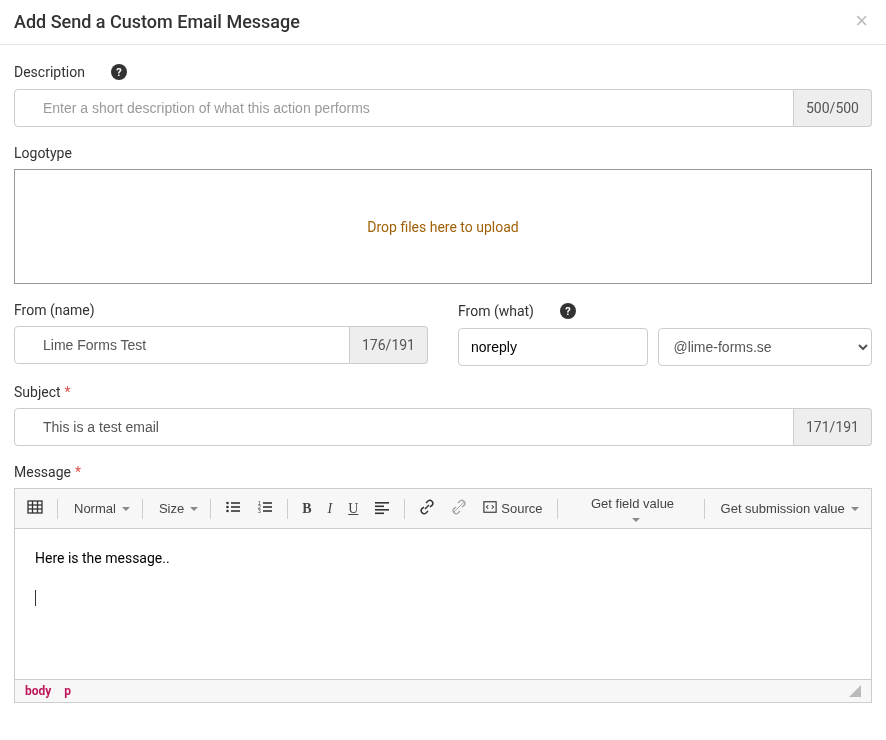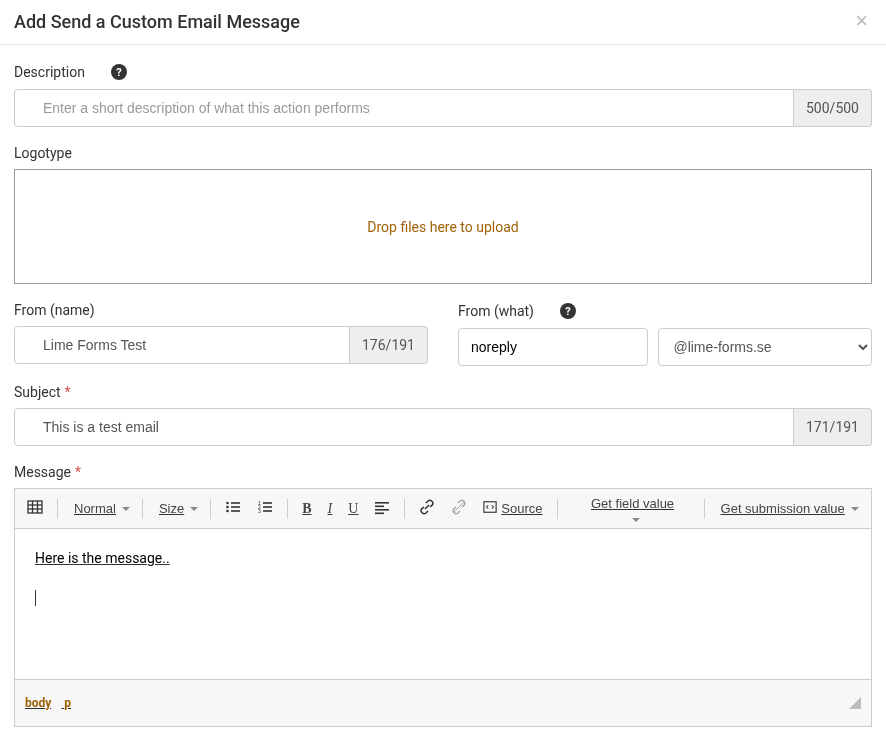--- a/index.html
+++ b/index.html
@@ -34,21 +34,21 @@
 }
 .two-col { display: flex; gap: 30px; }
 .two-col > div { flex: 1; }
 .email-row { display: flex; gap: 10px; }
 .email-row .text-input.solo { flex: 0 0 46%; }
 .email-row .select-wrap { flex: 1; }
 .select-styled {
   width: 100%; height: 38px; border: 1px solid #ccc; border-radius: 4px;
   padding: 8px 10px; font-size: 14px; background: #fff; color: #555;
 }
-.editor { border: 1px solid #ccc; text-decoration: underline; }
+.editor { border: 1px solid #ccc; }
 .toolbar {
   background: #f7f7f7; border-bottom: 1px solid #ccc;
   display: flex; align-items: center; height: 40px; padding: 0 6px;
   gap: 4px; flex-wrap: nowrap;
 }
 .tb-btn, .tb-combo {
   display: inline-flex; align-items: center; justify-content: center;
   height: 26px; padding: 0 6px; color: #444; font-size: 13px;
   border: none; background: transparent; cursor: pointer;
 }
@@ -62,21 +62,21 @@
   display: inline-block;
 }
 .editor-content {
   min-height: 150px; padding: 18px 20px; font-size: 14px; color: #000000;
   background: #fff; line-height: 1.6;
 }
 .editor-content p { margin-bottom: 16px; }
 .cursor-line { display: inline-block; width: 1px; height: 16px; background: #333; vertical-align: middle; }
 .editor-footer {
   background: #f7f7f7; border-top: 1px solid #ccc;
-  padding: 16px 10px; font-size: 12px; color: #a16207;
+  padding: 4px 10px; font-size: 12px; color: #be185d;
   display: flex; justify-content: space-between; align-items: center;
 }
 .path-item { margin-right: 10px; font-weight: bold; }
 .path-item.p { font-weight: bold; }
 .resize-handle {
   width: 0; height: 0; border-style: solid;
   border-width: 0 0 12px 12px; border-color: transparent transparent #bbb transparent;
 }
 .bold-b { font-weight: bold; font-family: Georgia, serif; font-size: 14px; }
 .italic-i { font-style: italic; font-family: Georgia, serif; font-size: 14px; }

